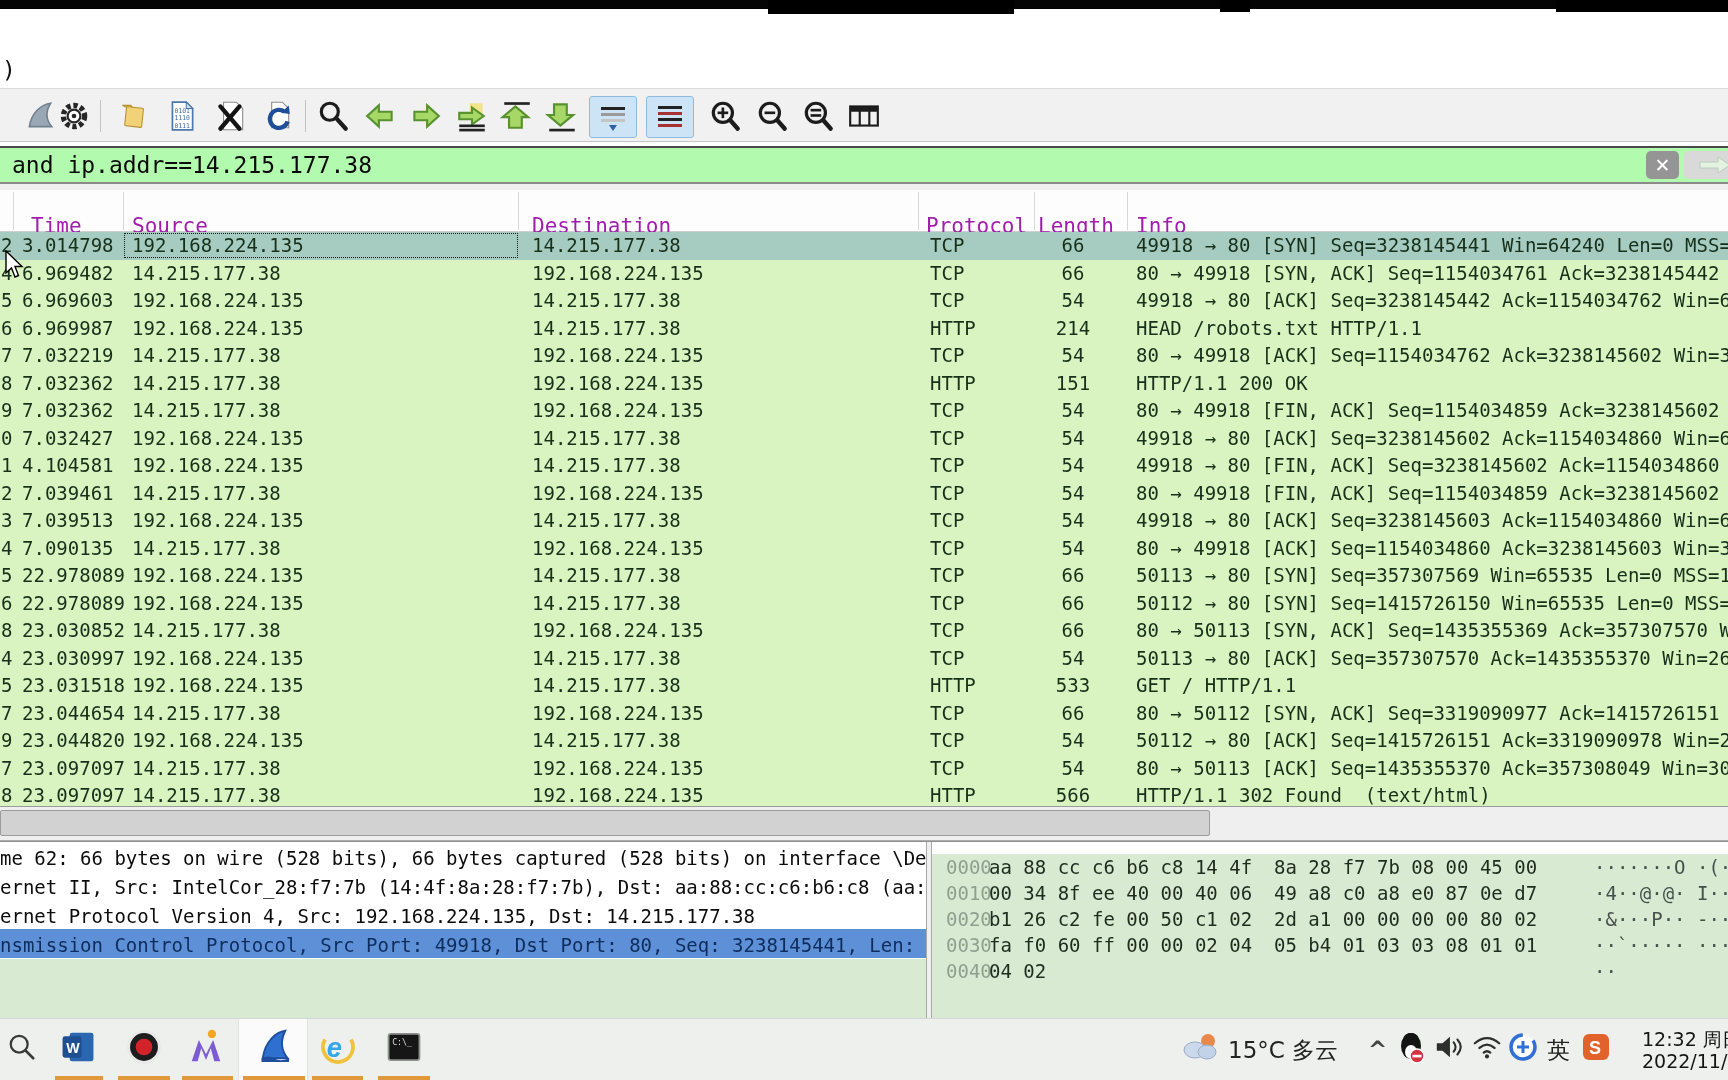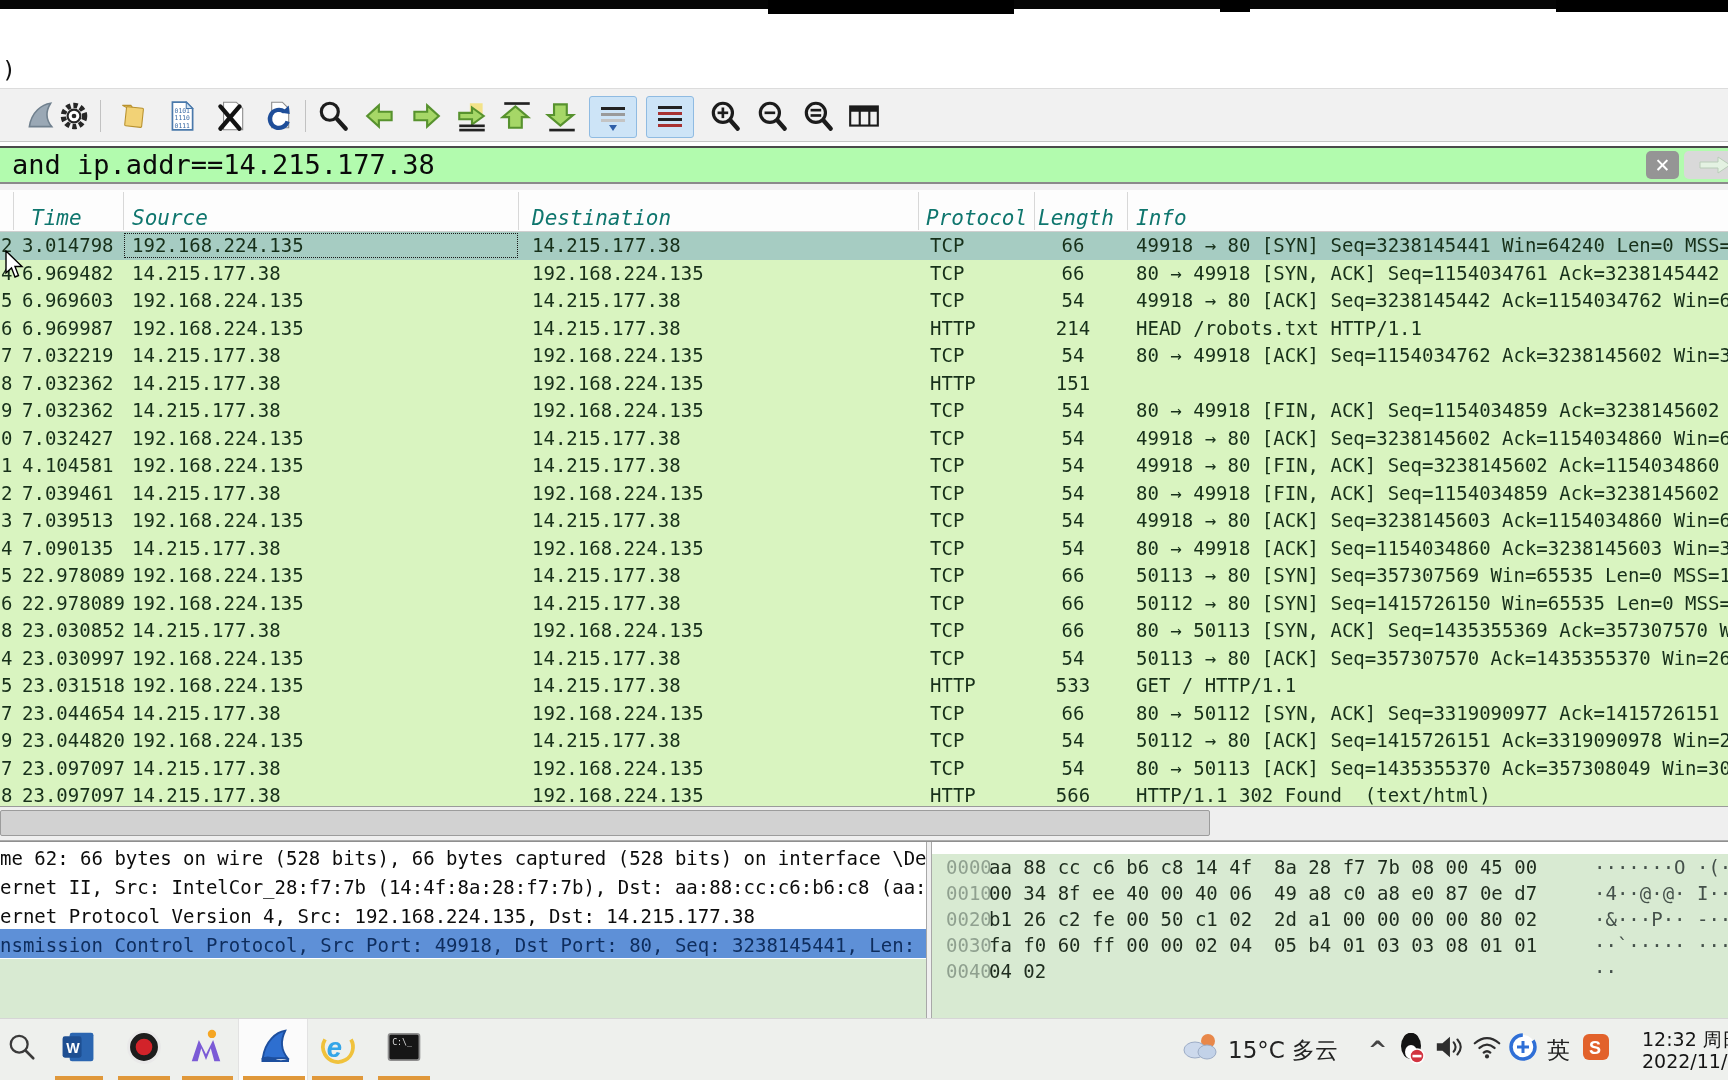--- a/index.html
+++ b/index.html
@@ -29,32 +29,32 @@
   
   .toolbar{position:absolute;left:0;top:88px;width:1728px;height:54px;background:#f1f1f1;
            border-top:1px solid #dcdcdc;border-bottom:1px solid #c6c6c6;box-sizing:border-box;}
   .tbtn{position:absolute;top:7px;width:40px;height:40px;display:flex;align-items:center;justify-content:center;}
   .tb-sep{position:absolute;top:11px;width:1px;height:32px;background:#c2c2c2;}
   .tb-active{background:#cde4f7;border:1px solid #8fbbe2;border-radius:3px;}
 
   
   .filterbar{position:absolute;left:0;top:146px;width:1728px;height:38px;background:#b2fbae;
              border-top:2px solid #4a4a4a;border-bottom:2px solid #8a8a8a;box-sizing:border-box;}
-  .filter-text{position:absolute;left:12px;top:0;line-height:34px;font-size:27px;color:#0a0a0a;white-space:pre;}
+  .filter-text{position:absolute;left:12px;top:0;line-height:34px;font-size:23px;color:#0a0a0a;white-space:pre;}
   .filter-clear{position:absolute;left:1646px;top:3px;width:33px;height:28px;background:#959595;border-radius:5px;
                 color:#fff;font-size:19px;font-weight:bold;text-align:center;line-height:28px;}
   .filter-apply{position:absolute;left:1684px;top:3px;width:60px;height:28px;background:#d9d9d9;border-radius:5px;
                 display:flex;align-items:center;justify-content:center;}
   .gap-strip{position:absolute;left:0;top:184px;width:1728px;height:6px;background:#f0f0f0;}
 
   
   .plist-head{position:absolute;left:0;top:190px;width:1728px;height:42px;background:#fdfdfd;
               border-bottom:1px solid #cfcfcf;box-sizing:border-box;}
-  .hcol{position:absolute;top:8px;line-height:40px;font-size:21px;color:#0f766e;
-        font-family:"DejaVu Sans Mono","Liberation Mono",monospace;white-space:pre;font-style:italic;}
+  .hcol{position:absolute;top:16px;line-height:40px;font-size:21px;color:#a21caf;
+        font-family:"DejaVu Sans Mono","Liberation Mono",monospace;white-space:pre;}
   .hcol-0{left:31px}.hcol-1{left:132px}.hcol-2{left:532px}.hcol-3{left:926px}.hcol-4{left:1038px}.hcol-5{left:1136px}
   .hsep{position:absolute;top:2px;width:1px;height:38px;background:#d8d8d8;}
 
   
   .plist{position:absolute;left:0;top:232px;width:1728px;height:574px;overflow:hidden;background:#d9f4c0;}
   .prow{position:relative;height:27.5px;background:#d9f4c0;}
   .prow.sel{background:#a6ccc2;}
   .c{position:absolute;top:0;line-height:27.5px;font-size:19px;color:#17301a;white-space:pre;
      font-family:"DejaVu Sans Mono","Liberation Mono",monospace;}
   .c-no{left:1px}.c-time{left:22px}.c-src{left:132px}.c-dst{left:532px}.c-proto{left:930px}
@@ -311,20 +311,21 @@
         <span class="c c-len">54</span>
         <span class="c c-info">80 → 49918 [ACK] Seq=1154034762 Ack=3238145602 Win=30208 Len=0</span>
       </div>
       <div class="prow">
         <span class="c c-no">8</span>
         <span class="c c-time">7.032362</span>
         <span class="c c-src">14.215.177.38</span>
         <span class="c c-dst">192.168.224.135</span>
         <span class="c c-proto">HTTP</span>
         <span class="c c-len">151</span>
+        <span class="c c-info">HTTP/1.1 200 OK </span>
       </div>
       <div class="prow">
         <span class="c c-no">9</span>
         <span class="c c-time">7.032362</span>
         <span class="c c-src">14.215.177.38</span>
         <span class="c c-dst">192.168.224.135</span>
         <span class="c c-proto">TCP</span>
         <span class="c c-len">54</span>
         <span class="c c-info">80 → 49918 [FIN, ACK] Seq=1154034859 Ack=3238145602 Win=30208 Len=0</span>
       </div>

